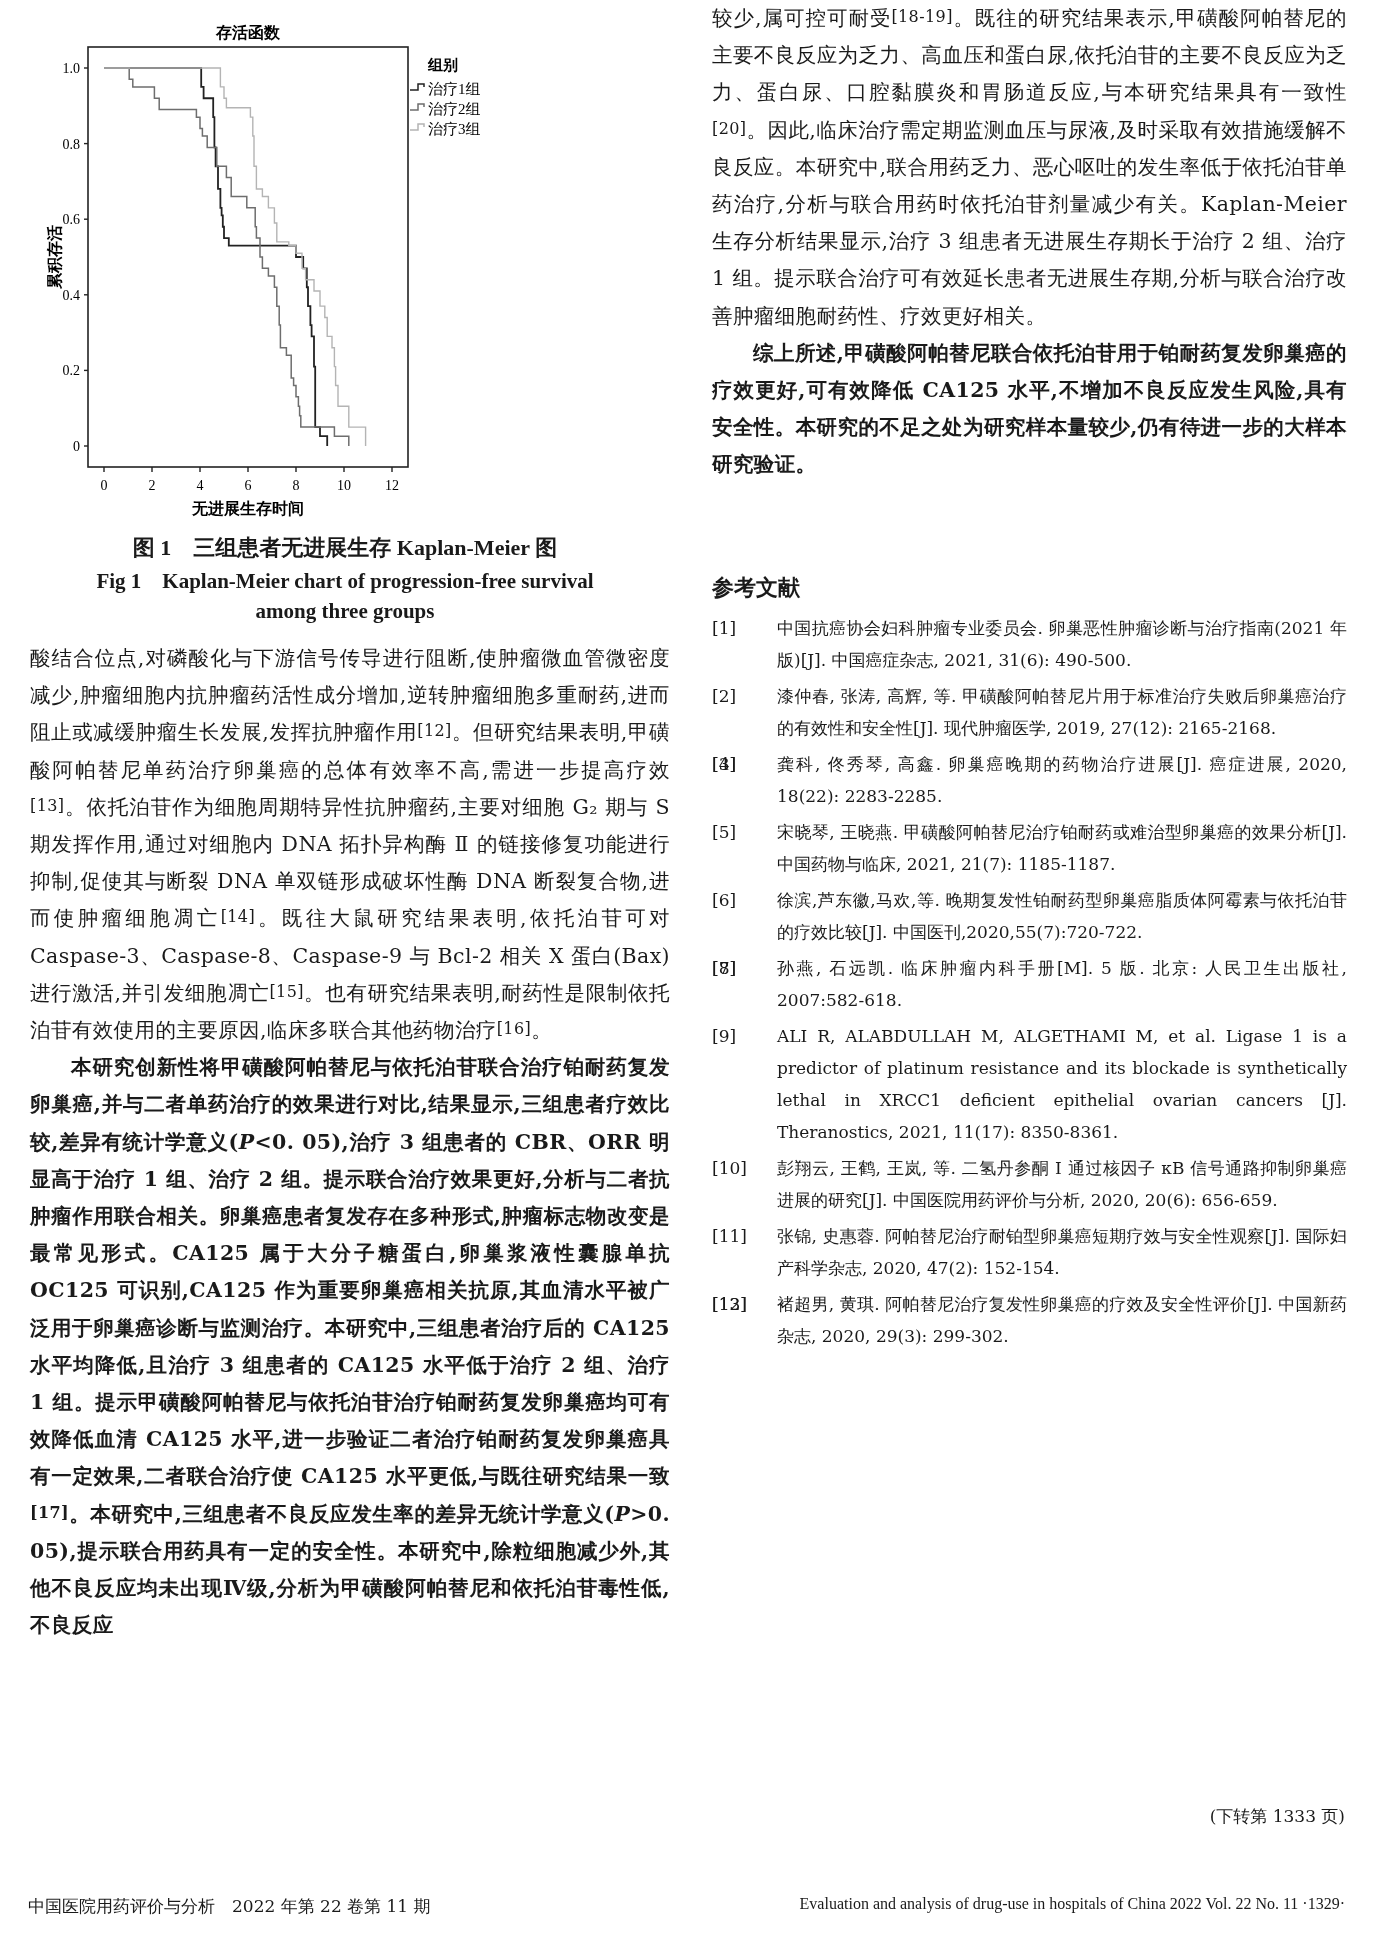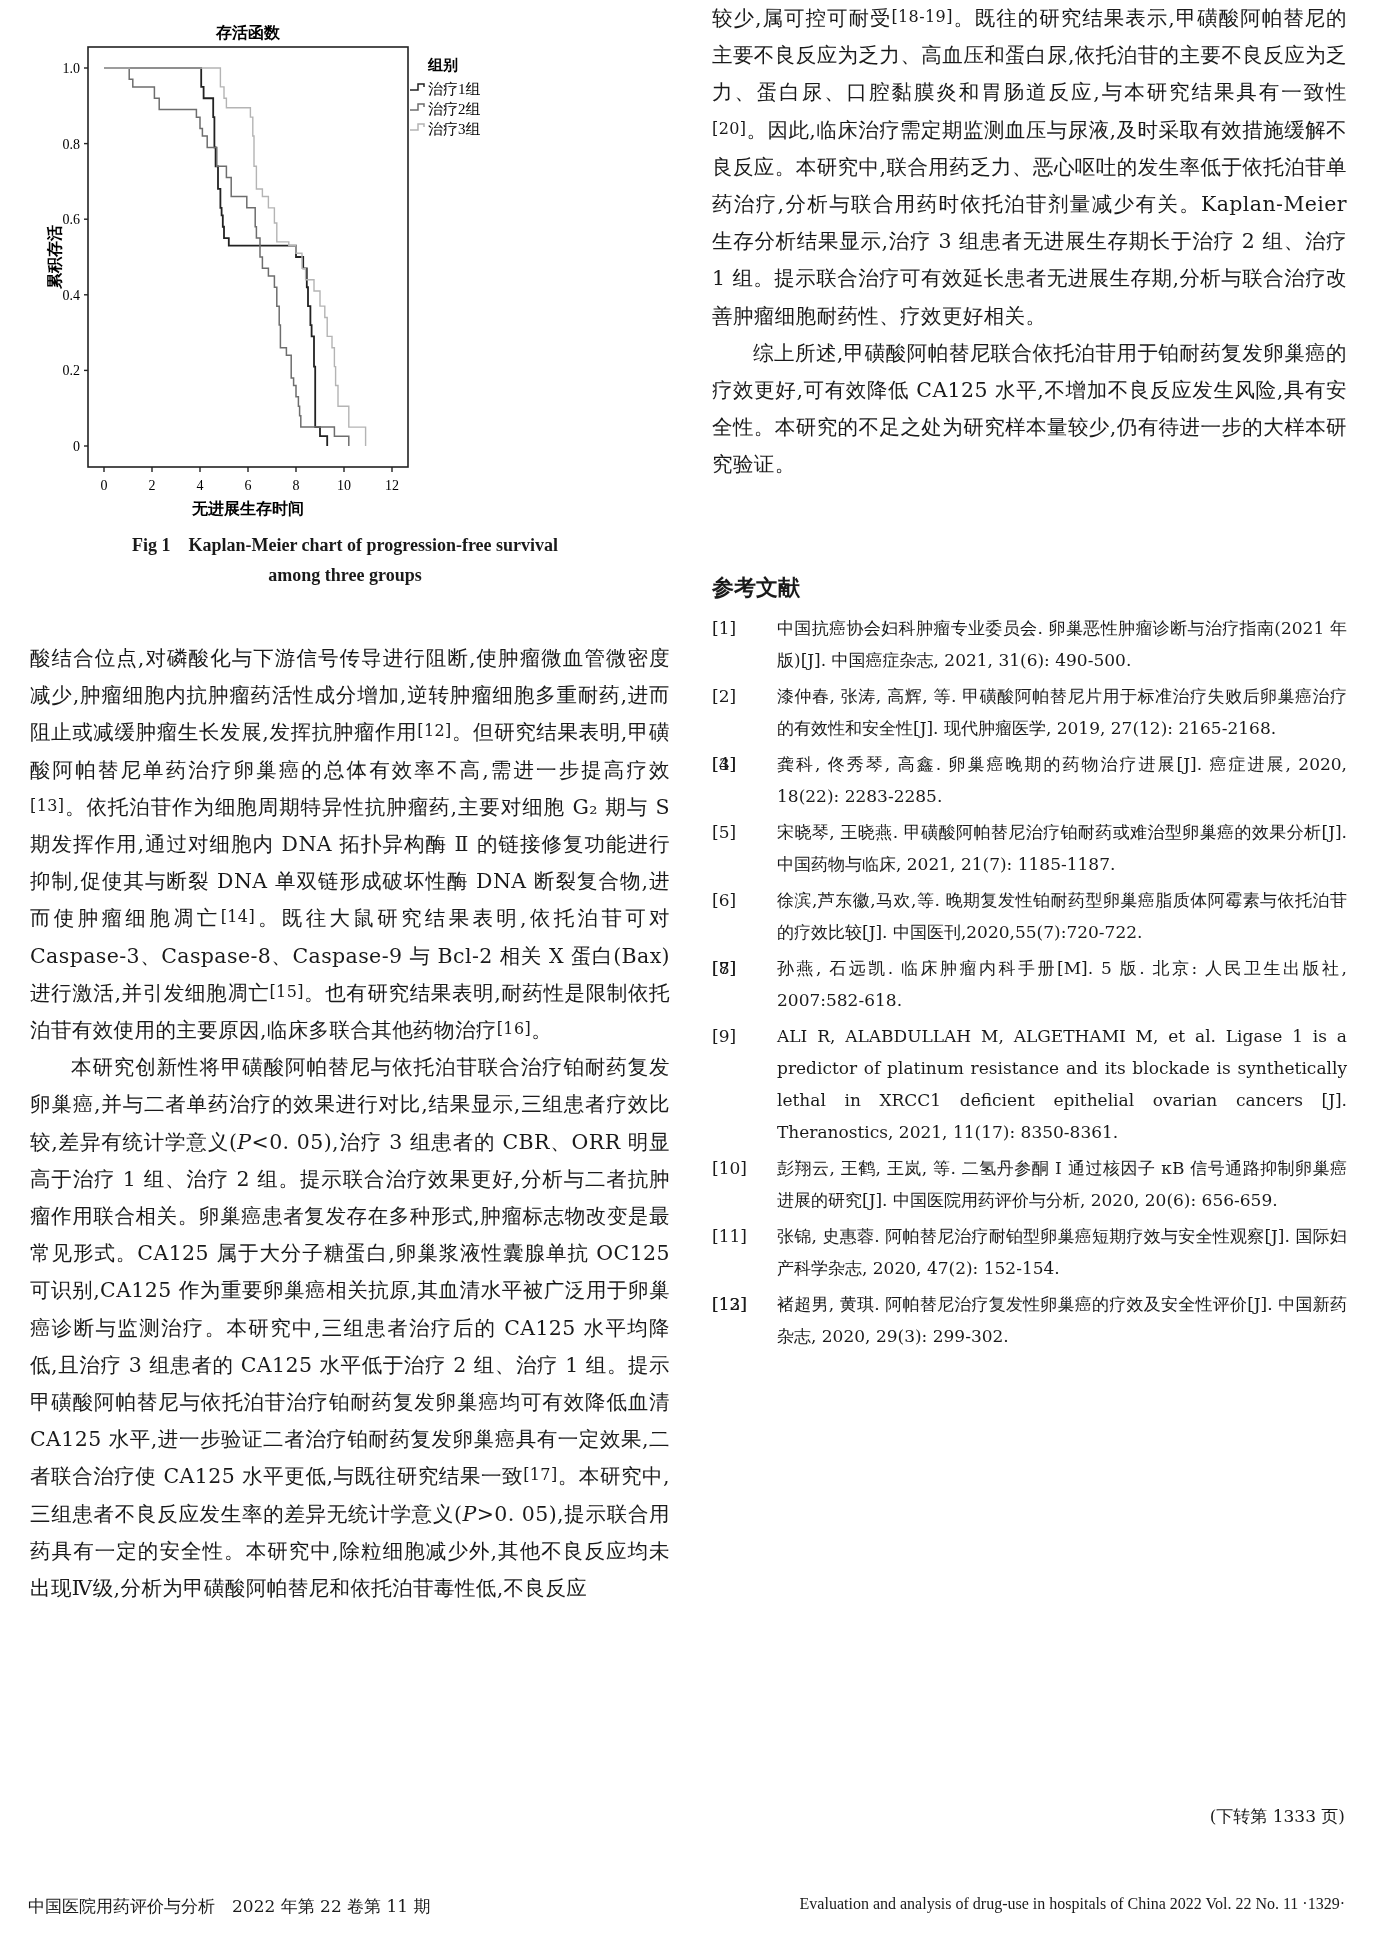--- a/index.html
+++ b/index.html
@@ -2,24 +2,24 @@
 <html><head>
 <meta charset="utf-8">
 <style>
   html, body { margin:0; padding:0; background:#ffffff; }
   body { width:1375px; height:1940px; position:relative; overflow:hidden;
          font-family:"DejaVu Serif", "Liberation Serif", serif; color:#1a1a1a; }
   .figure { position:absolute; left:0; top:0; width:690px; height:520px;text-align:center; }
   .figure svg { position:absolute; left:0; top:0; }
   .caption { position:absolute; left:0; top:530px; width:690px; text-align:center; font-weight:bold; font-family:"Liberation Serif", serif; }
   .caption .cn { font-size:22px; line-height:36px; }
-  .caption .en { font-size:18px; line-height:30px; }
+  .caption .en { font-size:21px; line-height:30px; }
   .body-text { position:absolute; font-size:20.5px; line-height:37.2px; text-align:justify; letter-spacing:0.4px; }
   .body-text p { margin:0; }
-  .indent { text-indent:2em; }
+  .indent { text-indent:2em;font-weight:bold; }
   sup.ref { font-size:16px; vertical-align:top; position:relative; top:-2px; }
   .refs-title { position:absolute; left:712px; top:573px; font-family:"DejaVu Sans", sans-serif; font-weight:bold; font-size:22px; }
   .refs { position:absolute; left:712px; top:612px; width:635px; font-size:17px; line-height:32px; }
   .ref-item { position:relative; padding-left:65px; margin-bottom:4px; text-align:justify; }
   .ref-num { position:absolute; left:0; top:0; }
   .continued { position:absolute; right:30px; top:1805px; font-size:17px; }
   .footer-left { position:absolute; left:28px; top:1895px; font-size:17px; }
   .footer-right { position:absolute; right:30px; top:1895px; font-size:16px; font-family:"Liberation Serif", serif; }
   svg text { font-family:"Liberation Serif", serif; }
 </style>
@@ -73,20 +73,21 @@
         <text x="428" y="94" font-size="15">治疗1组</text>
         <path d="M410 110 H418 V104 H424 V107" fill="none" stroke="#6e6e6e" stroke-width="1.5"></path>
         <text x="428" y="114" font-size="15">治疗2组</text>
         <path d="M410 130 H418 V124 H424 V127" fill="none" stroke="#b4b4b4" stroke-width="1.5"></path>
         <text x="428" y="134" font-size="15">治疗3组</text>
       </g>
   </svg>
 </div>
 
 <div class="caption">
+  <div class="cn">图 1　三组患者无进展生存 Kaplan-Meier 图</div>
   <div class="en">Fig 1　Kaplan-Meier chart of progression-free survival</div>
   <div class="en">among three groups</div>
 </div>
 
 <div class="body-text" style="left:30px; top:640px; width:640px;">
   <p id="lp1"><span>酸结合位点,对磷酸化与下游信号传导进行阻断,使肿瘤微血管微密度减少,肿瘤细胞内抗肿瘤药活性成分增加,逆转肿瘤细胞多重耐药,进而阻止或减缓肿瘤生长发展,发挥抗肿瘤作用</span><sup class="ref">[12]</sup><span>。但研究结果表明,甲磺酸阿帕替尼单药治疗卵巢癌的总体有效率不高,需进一步提高疗效</span><sup class="ref">[13]</sup><span>。依托泊苷作为细胞周期特异性抗肿瘤药,主要对细胞 G₂ 期与 S 期发挥作用,通过对细胞内 DNA 拓扑异构酶 Ⅱ 的链接修复功能进行抑制,促使其与断裂 DNA 单双链形成破坏性酶 DNA 断裂复合物,进而使肿瘤细胞凋亡</span><sup class="ref">[14]</sup><span>。既往大鼠研究结果表明,依托泊苷可对 Caspase-3、Caspase-8、Caspase-9 与 Bcl-2 相关 X 蛋白(Bax)进行激活,并引发细胞凋亡</span><sup class="ref">[15]</sup><span>。也有研究结果表明,耐药性是限制依托泊苷有效使用的主要原因,临床多联合其他药物治疗</span><sup class="ref">[16]</sup><span>。</span></p>
   <p id="lp2" class="indent"><span>本研究创新性将甲磺酸阿帕替尼与依托泊苷联合治疗铂耐药复发卵巢癌,并与二者单药治疗的效果进行对比,结果显示,三组患者疗效比较,差异有统计学意义(</span><i>P</i><span>&lt;0. 05),治疗 3 组患者的 CBR、ORR 明显高于治疗 1 组、治疗 2 组。提示联合治疗效果更好,分析与二者抗肿瘤作用联合相关。卵巢癌患者复发存在多种形式,肿瘤标志物改变是最常见形式。CA125 属于大分子糖蛋白,卵巢浆液性囊腺单抗 OC125 可识别,CA125 作为重要卵巢癌相关抗原,其血清水平被广泛用于卵巢癌诊断与监测治疗。本研究中,三组患者治疗后的 CA125 水平均降低,且治疗 3 组患者的 CA125 水平低于治疗 2 组、治疗 1 组。提示甲磺酸阿帕替尼与依托泊苷治疗铂耐药复发卵巢癌均可有效降低血清 CA125 水平,进一步验证二者治疗铂耐药复发卵巢癌具有一定效果,二者联合治疗使 CA125 水平更低,与既往研究结果一致</span><sup class="ref">[17]</sup><span>。本研究中,三组患者不良反应发生率的差异无统计学意义(</span><i>P</i><span>&gt;0. 05),提示联合用药具有一定的安全性。本研究中,除粒细胞减少外,其他不良反应均未出现Ⅳ级,分析为甲磺酸阿帕替尼和依托泊苷毒性低,不良反应</span></p>
 </div>
 
 <div class="body-text" style="left:712px; top:0px; width:635px;">

